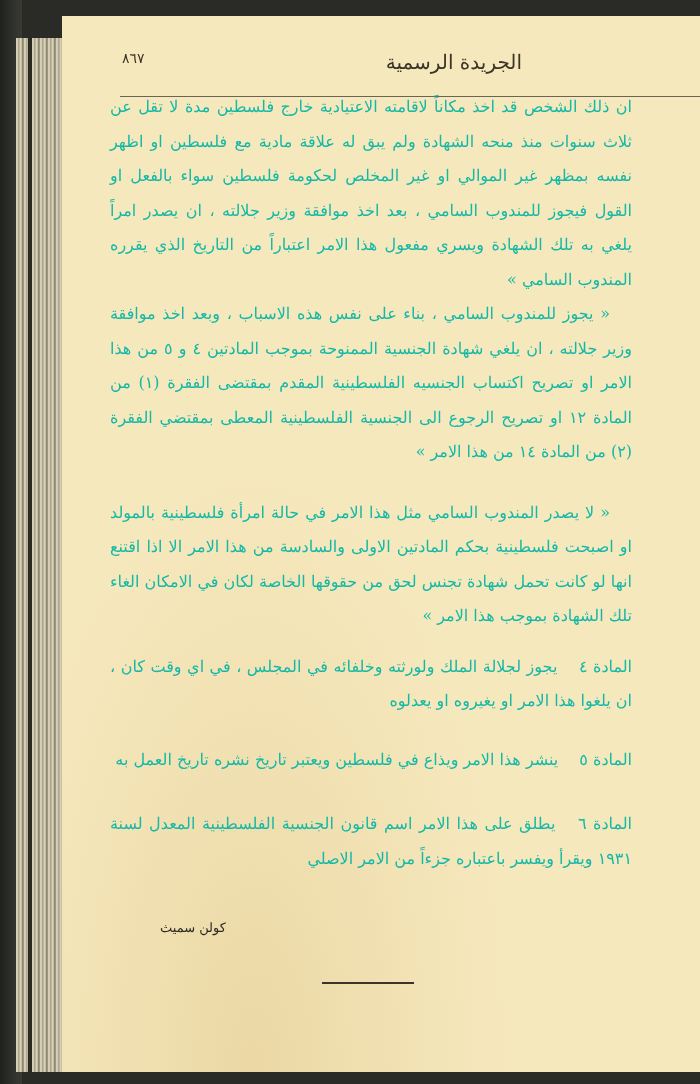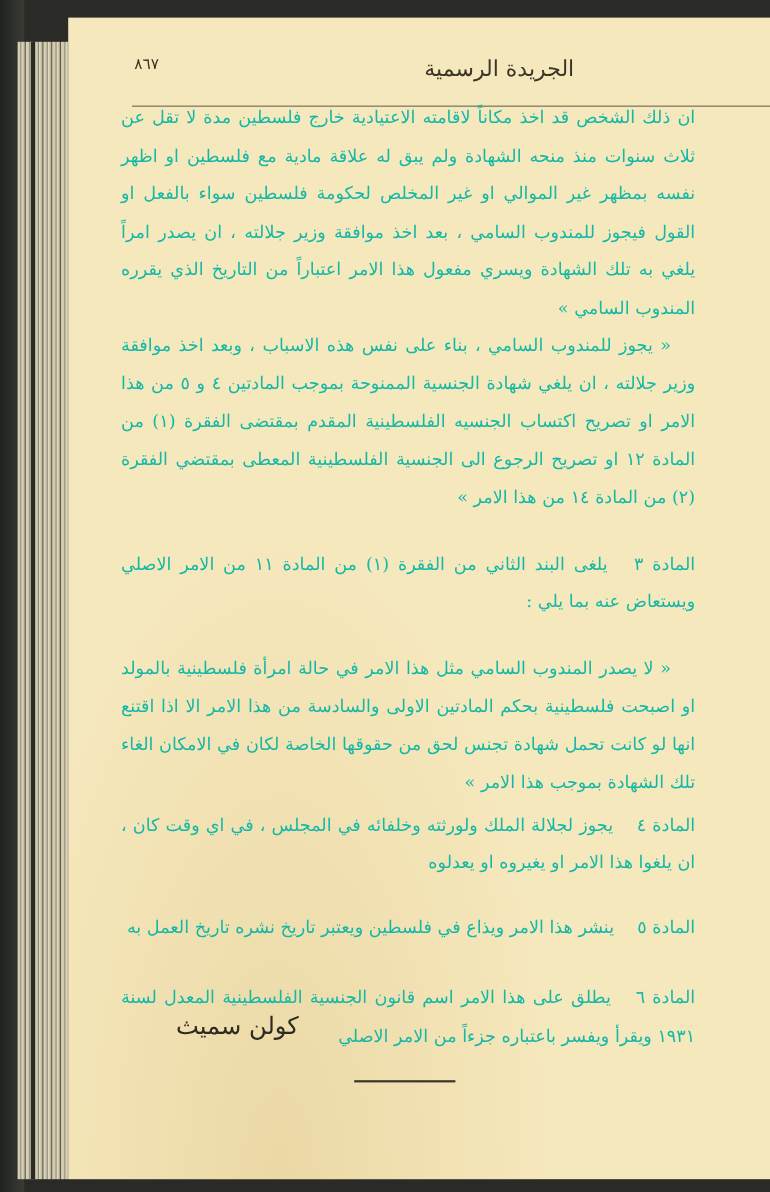--- a/index.html
+++ b/index.html
@@ -44,26 +44,26 @@
     position:absolute; left:110px; top:90px; width:522px;
     direction:rtl; text-align:justify; color:#14b8a6;
     font-size:16px; line-height:34.5px;
   }
   .para { margin:0; }
   .p1 { }
   .p2 { margin-top:26px; padding-right:22px; }
   .p3 { text-indent:22px; }
   .p4 { margin-top:26px; }
   .p5 { margin-top:26px; text-indent:22px; }
-  .p6 { margin-top:4px; }
+  .p6 { margin-top:16px; }
   .p7 { margin-top:24px; }
   .p8 { margin-top:30px; }
   .label { margin-left:16px; }
   .signature {
-    position:absolute; left:160px; top:920px; font-size:22px; color:#2d2a22; direction:rtl;
+    position:absolute; left:160px; top:920px; font-size:13px; color:#2d2a22; direction:rtl;
   }
   .endrule {
     position:absolute; left:322px; top:982px; width:92px; height:2px; background:#3b3528;
   }
 </style>
 </head>
 <body>
 
 <div class="binding"></div>
 <div class="edges"></div>
@@ -76,24 +76,20 @@
   <div class="rule"></div>
 </div>
 
 <div class="body">
   <p class="para p1">
     <span>ان ذلك الشخص قد اخذ مكاناً لاقامته الاعتيادية خارج فلسطين مدة لا تقل عن ثلاث سنوات منذ منحه الشهادة ولم يبق له علاقة مادية مع فلسطين او اظهر نفسه بمظهر غير الموالي او غير المخلص لحكومة فلسطين سواء بالفعل او القول فيجوز للمندوب السامي ، بعد اخذ موافقة وزير جلالته ، ان يصدر امراً يلغي به تلك الشهادة ويسري مفعول هذا الامر اعتباراً من التاريخ الذي يقرره المندوب السامي »</span>
   </p>
   <p class="para p3">
     <span>« يجوز للمندوب السامي ، بناء على نفس هذه الاسباب ، وبعد اخذ موافقة وزير جلالته ، ان يلغي شهادة الجنسية الممنوحة بموجب المادتين ٤ و ٥ من هذا الامر او تصريح اكتساب الجنسيه الفلسطينية المقدم بمقتضى الفقرة (١) من المادة ١٢ او تصريح الرجوع الى الجنسية الفلسطينية المعطى بمقتضي الفقرة (٢) من المادة ١٤ من هذا الامر »</span>
   </p>
-  <p class="para p4">
-    <span class="label">المادة ٣</span>
-    <span>يلغى البند الثاني من الفقرة (١) من المادة ١١ من الامر الاصلي ويستعاض عنه بما يلي :</span>
-  </p>
   <p class="para p5">
     <span>« لا يصدر المندوب السامي مثل هذا الامر في حالة امرأة فلسطينية بالمولد او اصبحت فلسطينية بحكم المادتين الاولى والسادسة من هذا الامر الا اذا اقتنع انها لو كانت تحمل شهادة تجنس لحق من حقوقها الخاصة لكان في الامكان الغاء تلك الشهادة بموجب هذا الامر »</span>
   </p>
   <p class="para p6">
     <span class="label">المادة ٤</span>
     <span>يجوز لجلالة الملك ولورثته وخلفائه في المجلس ، في اي وقت كان ، ان يلغوا هذا الامر او يغيروه او يعدلوه</span>
   </p>
   <p class="para p7">
     <span class="label">المادة ٥</span>
     <span>ينشر هذا الامر ويذاع في فلسطين ويعتبر تاريخ نشره تاريخ العمل به</span>

